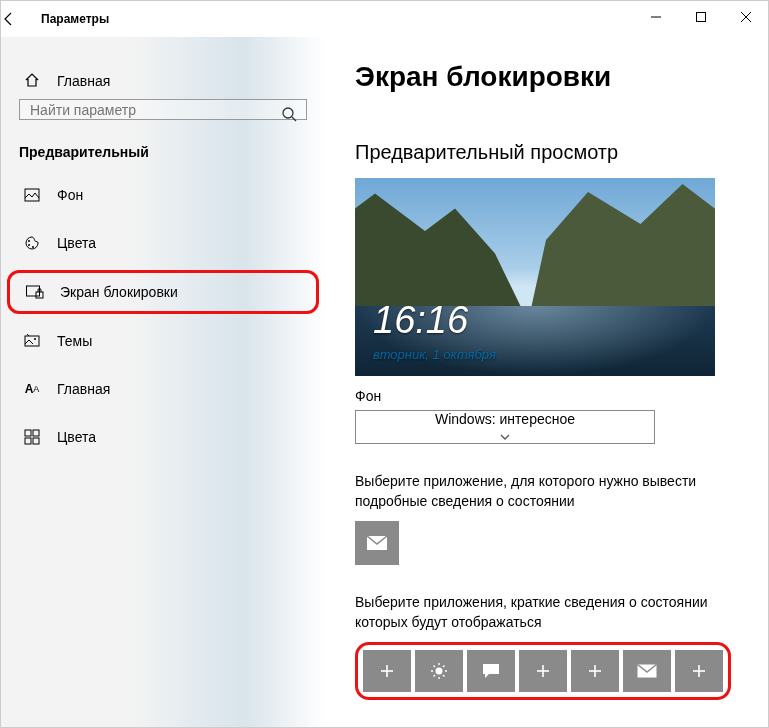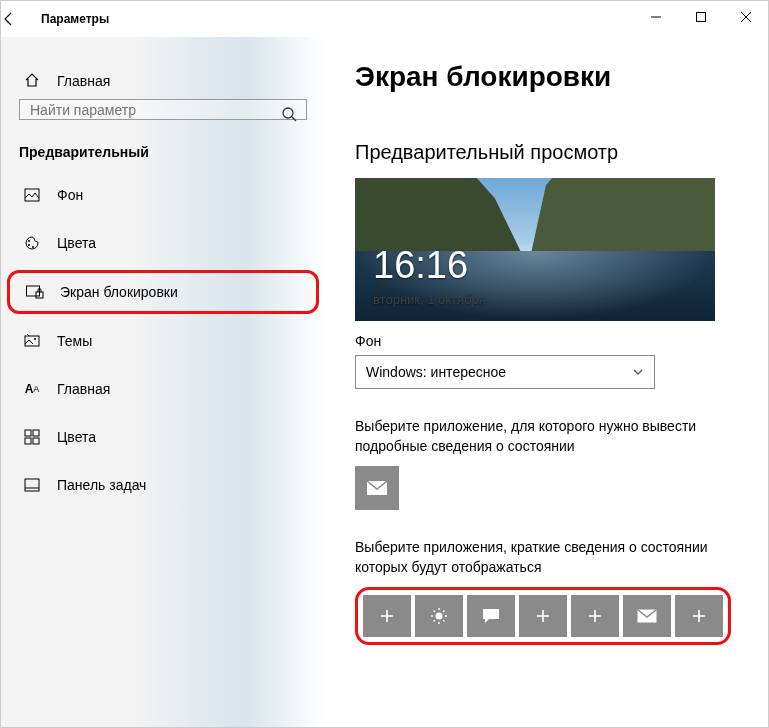--- a/index.html
+++ b/index.html
@@ -20,30 +20,30 @@
   .search { width: 100%; height: 21px; border: 1px solid #999; background: rgba(255,255,255,0.3); padding: 0 34px 0 10px; font-size: 14px; outline: none; }
   .searchwrap { position: relative; }
   .searchwrap .sicon { position: absolute; right: 10px; top: 7px; color: #555; }
   .section-head { font-weight: 600; font-size: 14px; padding: 6px 18px 14px 18px; }
   .navitem { display: flex; align-items: center; height: 42px; padding-left: 22px; gap: 16px; font-size: 14px; margin-bottom: 6px; }
   .hl-nav { border: 3px solid #e11; border-radius: 12px; margin: 0 6px 6px 6px; padding-left: 16px; height: 44px; display:flex; align-items:center; gap:16px; }
   .iconbox { width: 18px; height: 18px; display:flex; align-items:center; justify-content:center; }
   .main { flex: 1; padding: 24px 18px 0 30px; overflow: hidden; }
   h1 { font-size: 28px; font-weight: 600; margin-bottom: 26px; }
   h2 { font-size: 20px; font-weight: 400; margin-bottom: 14px; margin-top: 48px; }
-  .preview { width: 360px; height: 143px; position: relative; margin-bottom: 12px; overflow:hidden; }
+  .preview { width: 360px; height: 198px; position: relative; margin-bottom: 12px; overflow:hidden;font-style:italic; }
   .sky { position:absolute; inset:0; background: linear-gradient(#6fa8d6,#a8cde8 45%,#cfe6f5 55%); }
   .mtnL { position:absolute; left:-20px; bottom:40px; width:200px; height:150px; background:#3a4a2e; clip-path: polygon(0 100%, 0 25%, 20% 5%, 45% 30%, 60% 15%, 80% 45%, 100% 100%); }
   .mtnR { position:absolute; right:-20px; bottom:40px; width:210px; height:160px; background:#4a5a3a; clip-path: polygon(0 100%, 10% 40%, 30% 10%, 55% 30%, 75% 5%, 100% 30%, 100% 100%); }
   .lake { position:absolute; left:0; right:0; bottom:0; height:70px; background: linear-gradient(#1e3a52,#0f2536); }
   .lakeref { position:absolute; left:0; right:0; bottom:0; height:70px; background: radial-gradient(ellipse at 50% 0%, rgba(180,210,230,0.5), transparent 70%); }
   .clock { position:absolute; left:18px; bottom:34px; color:#fff; font-size:38px; font-weight:300; text-shadow:0 1px 2px rgba(0,0,0,.6); }
-  .date { position:absolute; left:18px; bottom:14px; color:#404040; font-size:13px; text-shadow:0 1px 2px rgba(0,0,0,.6); }
+  .date { position:absolute; left:18px; bottom:14px; color:#0369a1; font-size:13px; text-shadow:0 1px 2px rgba(0,0,0,.6); }
   .label { font-size: 14px; margin: 6px 0; }
-  .select { width: 300px; height: 34px; border: 1px solid #888; display:flex; align-items:center; justify-content:space-between; padding: 0 10px; background:#fff; margin-bottom: 28px; }
+  .select { width: 300px; height: 34px; border: 1px solid #888; display:flex; align-items:center; justify-content:space-between; padding: 0 10px; background:#fff; margin-bottom: 28px; flex-direction: column; }
   .desc { font-size: 14px; line-height: 1.4; margin-bottom: 10px; max-width: 380px; }
   .tile { width: 44px; height: 44px; background:#8a8a8a; display:flex; align-items:center; justify-content:center; color:#fff; margin-bottom: 28px; }
   .tilerow-wrap { border: 3px solid #e11; border-radius: 14px; padding: 5px; display:inline-block; }
   .tilerow { display:flex; gap:4px; }
   .tile2 { width: 48px; height: 42px; background:#8a8a8a; display:flex; align-items:center; justify-content:center; color:#fff; }
   svg { display:block; }
 </style>
 </head>
 <body>
 
@@ -156,29 +156,20 @@
           <svg width="16" height="16" viewBox="0 0 16 16">
               <rect x="1" y="1" width="6" height="6" stroke="#000" fill="none"></rect>
               <rect x="9" y="1" width="6" height="6" stroke="#000" fill="none"></rect>
               <rect x="1" y="9" width="6" height="6" stroke="#000" fill="none"></rect>
               <rect x="9" y="9" width="6" height="6" stroke="#000" fill="none"></rect>
             </svg>
         </span>
         <span>Цвета</span>
       </div>
 
-      <div class="navitem">
-        <span class="iconbox">
-          <svg width="16" height="16" viewBox="0 0 16 16">
-              <rect x="1" y="2" width="14" height="12" stroke="#000" fill="none"></rect>
-              <line x1="1" y1="11" x2="15" y2="11" stroke="#000"></line>
-            </svg>
-        </span>
-        <span>Панель задач</span>
-      </div>
     </div>
 
     <div class="main">
       <h1>Экран блокировки</h1>
       <h2>Предварительный просмотр</h2>
 
       <div class="preview">
         <div class="sky"></div>
         <div class="mtnL"></div>
         <div class="mtnR"></div>

